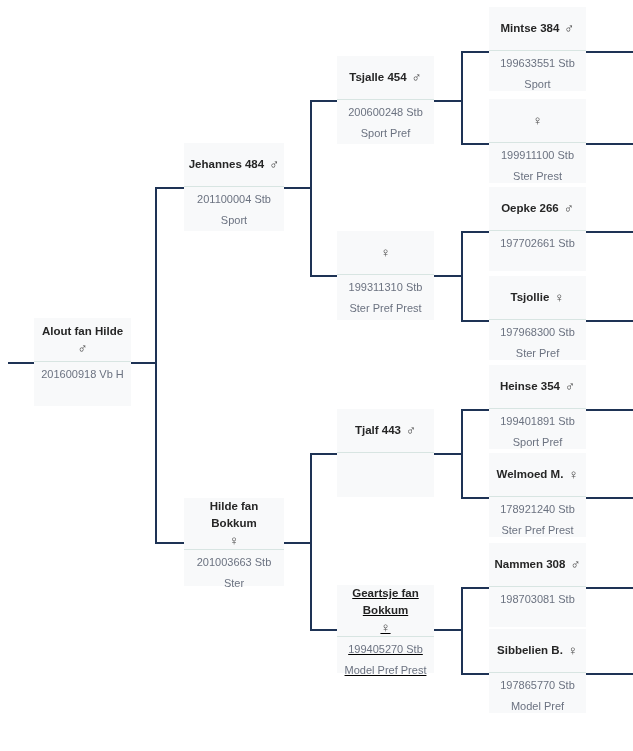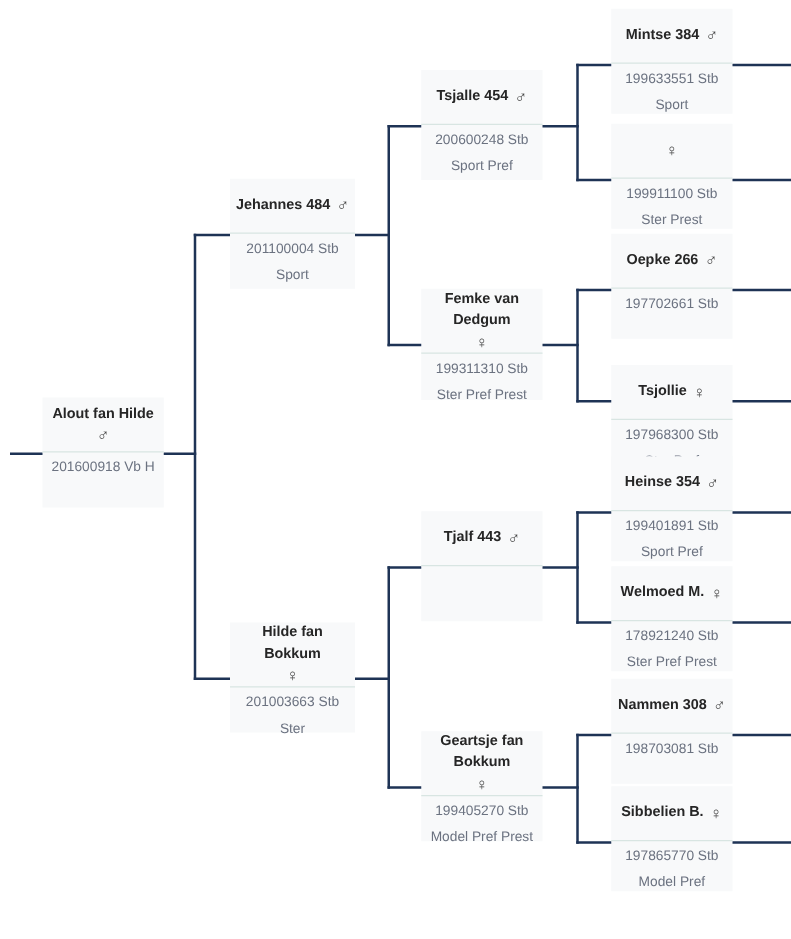--- a/index.html
+++ b/index.html
@@ -39,25 +39,25 @@
     text-align:center;padding:2px 4px 0 4px;
     font-size:11px;line-height:21px;color:var(--reg-color);
   }
   
   .n0{left:34px;top:318px;width:97px;height:88px;}
   .n1{left:184px;top:143px;width:100px;height:88px;}
   .n2{left:184px;top:498px;width:100px;height:88px;}
   .n3{left:337px;top:56px;width:97px;height:88px;}
   .n4{left:337px;top:231px;width:97px;height:89px;}
   .n5{left:337px;top:409px;width:97px;height:88px;}
-  .n6{left:337px;top:585px;width:97px;height:88px;}
+  .n6{left:337px;top:585px;width:97px;height:88px;text-decoration:underline;}
   .n7{left:489px;top:7px;width:97px;height:84px;}
   .n8{left:489px;top:99px;width:97px;height:84px;}
   .n9{left:489px;top:187px;width:97px;height:84px;}
-  .n10{left:489px;top:292px;width:97px;height:84px;}
+  .n10{left:489px;top:276px;width:97px;height:84px;}
   .n11{left:489px;top:365px;width:97px;height:84px;}
   .n12{left:489px;top:453px;width:97px;height:84px;}
   .n13{left:489px;top:543px;width:97px;height:84px;}
   .n14{left:489px;top:629px;width:97px;height:84px;}
 </style>
 </head>
 <body>
 
 <div class="stage">
 
@@ -109,21 +109,20 @@
 
   <div class="node n3">
     <div class="name">
         <span>Tsjalle 454</span>
         <span class="sym">♂</span>
       </div>
     <div class="reg">200600248 Stb Sport Pref</div>
   </div>
   <div class="node n4">
     <div class="name">
-        <span>Femke van Dedgum</span>
         <span class="sym">♀</span>
       </div>
     <div class="reg">199311310 Stb Ster Pref Prest</div>
   </div>
   <div class="node n5">
     <div class="name">
         <span>Tjalf 443</span>
         <span class="sym">♂</span>
       </div>
   </div>

